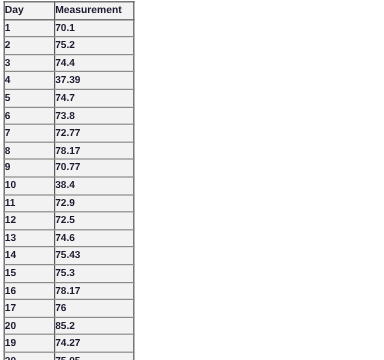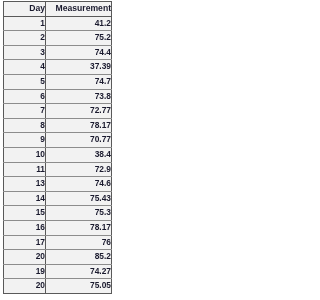--- a/index.html
+++ b/index.html
@@ -27,21 +27,21 @@
     background: #f2f2f2;
   }
   table.data-table col.col-day { width: 42px; }
   table.data-table col.col-measurement { width: 66px; }
 
   table.data-table th,
   table.data-table td {
     font-size: 8.4px;
     font-weight: bold;
     color: #1a1a2e;
-    text-align: right;
+    text-align: left;
     vertical-align: middle;
     height: 13.6px;
     line-height: 13.6px;
     padding: 0;
     margin: 0;
     background: #f2f2f2;
     border-top: 1px solid #8c8c8c;
     border-bottom: 1px solid #8c8c8c;
     border-left: 1px solid #595959;
     border-right: 1px solid #595959;
@@ -68,21 +68,21 @@
     </colgroup>
     <thead>
       <tr>
         <th>Day</th>
         <th>Measurement</th>
       </tr>
     </thead>
     <tbody id="table-body">
         <tr>
           <td>1</td>
-          <td>41.2</td>
+          <td>70.1</td>
         </tr>
         <tr>
           <td>2</td>
           <td>75.2</td>
         </tr>
         <tr>
           <td>3</td>
           <td>74.4</td>
         </tr>
         <tr>
@@ -111,20 +111,24 @@
         </tr>
         <tr>
           <td>10</td>
           <td>38.4</td>
         </tr>
         <tr>
           <td>11</td>
           <td>72.9</td>
         </tr>
         <tr>
+          <td>12</td>
+          <td>72.5</td>
+        </tr>
+        <tr>
           <td>13</td>
           <td>74.6</td>
         </tr>
         <tr>
           <td>14</td>
           <td>75.43</td>
         </tr>
         <tr>
           <td>15</td>
           <td>75.3</td>

